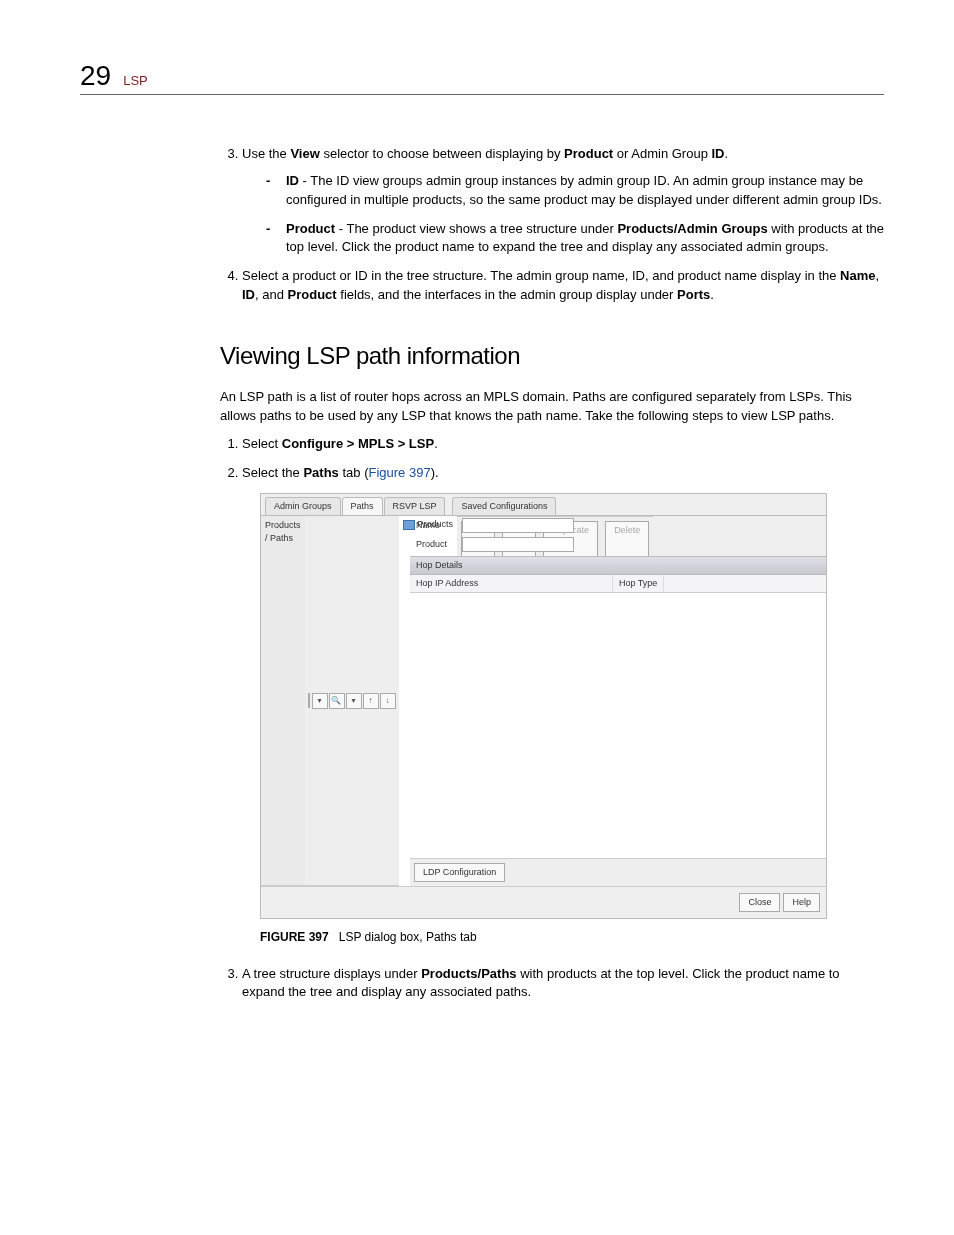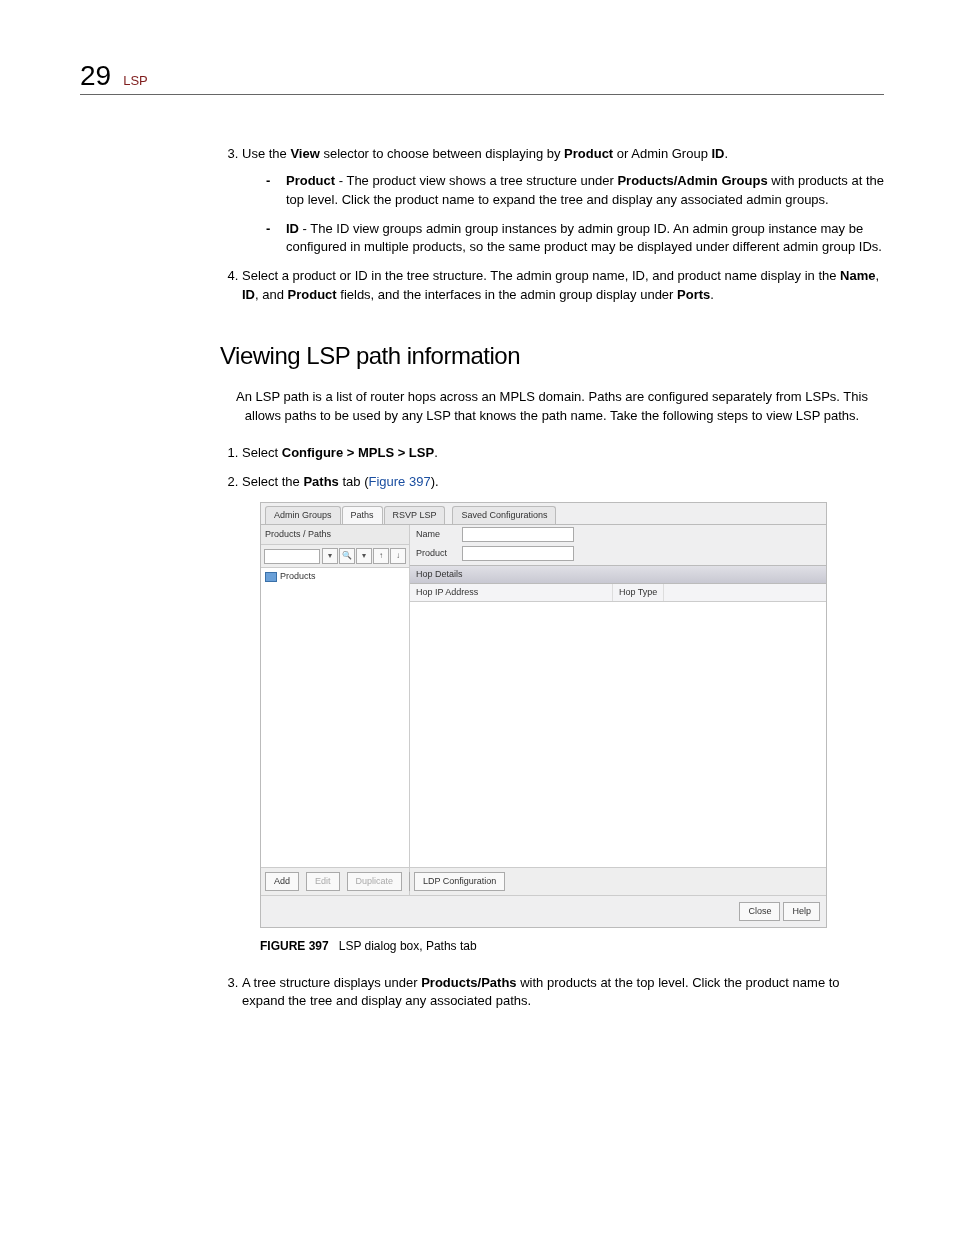--- a/index.html
+++ b/index.html
@@ -61,22 +61,21 @@
   }
   h2.section {
     font-family: Arial, sans-serif;
     font-weight: normal;
     font-size: 24px;
     font-stretch: condensed;
     letter-spacing: -0.5px;
     margin: 34px 0 14px 0;
   }
   .para {
-    margin-bottom: 19px;
-    text-align: center;
+    margin-bottom: 10px;
   }
   .link {
     color: #1a4ea0;
   }
   
   .figwrap {
     margin: 10px 0 10px 40px;
     width: 565px;
     font-family: Tahoma, Arial, sans-serif;
     font-size: 9px;
@@ -104,21 +103,21 @@
     background: #f7f7f8;
   }
   .bodyarea {
     display: flex;
     height: 370px;
   }
   .leftpane {
     width: 148px;
     border-right: 1px solid #ccc;
     display: flex;
-    flex-direction: column;
+    flex-direction: row;
   }
   .paneTitle {
     padding: 3px 4px;
     background: #eaeaea;
     border-bottom: 1px solid #ccc;
   }
   .toolrow {
     display: flex;
     padding: 3px;
     gap: 0;
@@ -240,24 +239,24 @@
     <span class="runhead">LSP</span>
   </div>
 
   <div class="content">
 
     <ol class="num" start="3">
       <li>
         <span>Use the </span><b>View</b><span> selector to choose between displaying by </span><b>Product</b><span> or Admin Group </span><b>ID</b><span>.</span>
         <ul class="dashlist">
           <li>
-            <b>Product</b><span> - The product view shows a tree structure under </span><b>Products/Admin Groups</b><span> with products at the top level. Click the product name to expand the tree and display any associated admin groups.</span>
+            <b>ID</b><span> - The ID view groups admin group instances by admin group ID. An admin group instance may be configured in multiple products, so the same product may be displayed under different admin group IDs.</span>
           </li>
           <li>
-            <b>ID</b><span> - The ID view groups admin group instances by admin group ID. An admin group instance may be configured in multiple products, so the same product may be displayed under different admin group IDs.</span>
+            <b>Product</b><span> - The product view shows a tree structure under </span><b>Products/Admin Groups</b><span> with products at the top level. Click the product name to expand the tree and display any associated admin groups.</span>
           </li>
         </ul>
       </li>
       <li>
         <span>Select a product or ID in the tree structure. The admin group name, ID, and product name display in the </span><b>Name</b><span>, </span><b>ID</b><span>, and </span><b>Product</b><span> fields, and the interfaces in the admin group display under </span><b>Ports</b><span>.</span>
       </li>
     </ol>
 
     <h2 class="section">Viewing LSP path information</h2>
 

